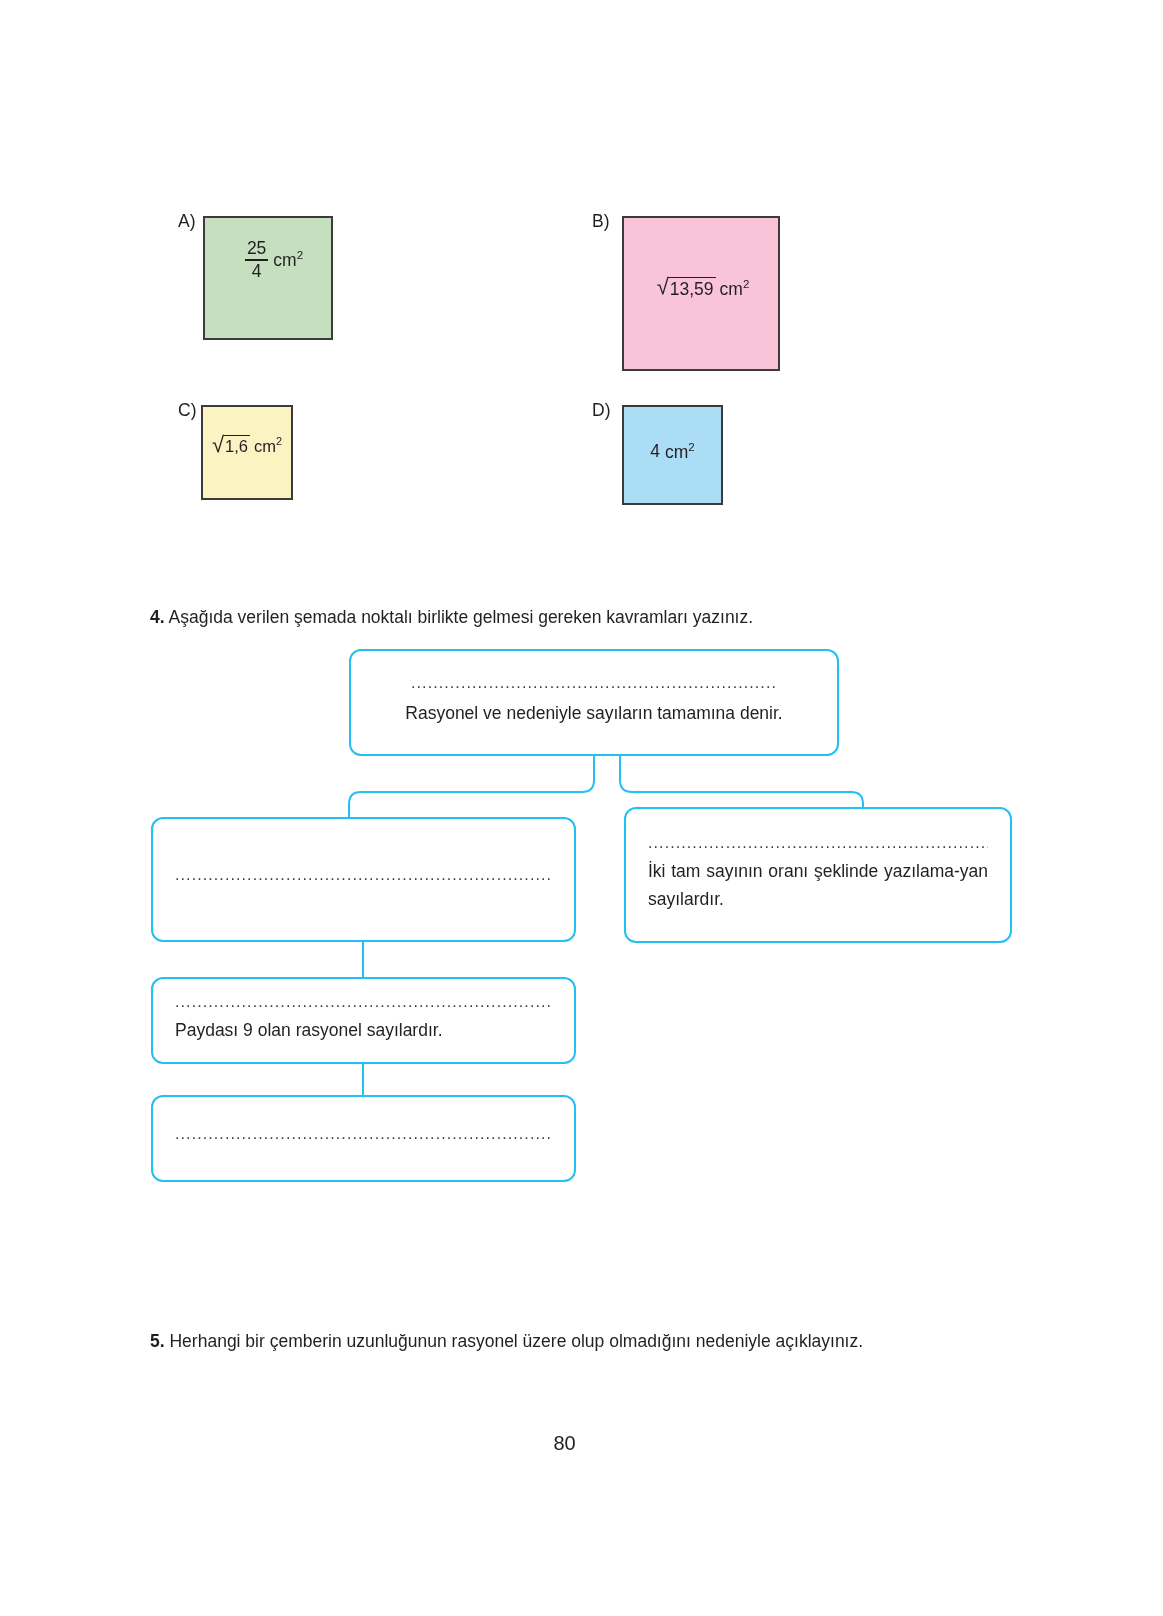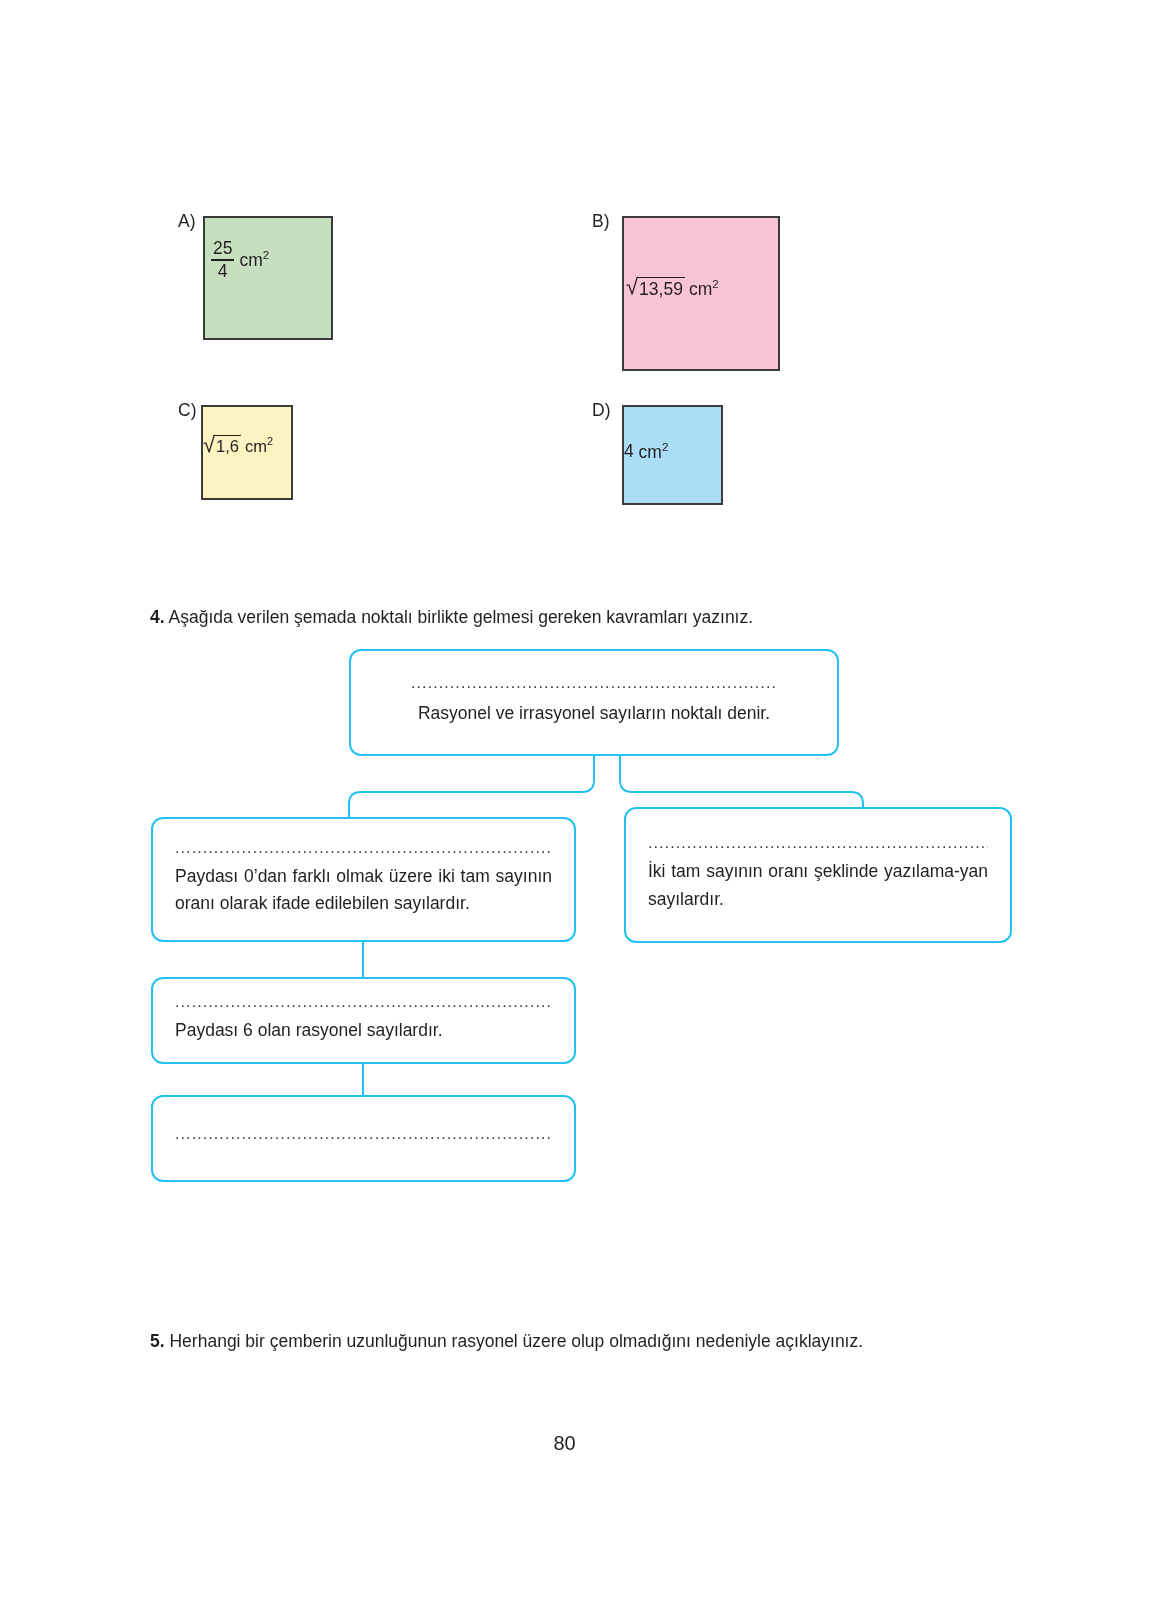--- a/index.html
+++ b/index.html
@@ -53,21 +53,21 @@
     position: absolute;
     font-size: 17.5px;
     color: #231f20;
   }
   .square {
     position: absolute;
     border: 2px solid #3b3b3b;
     box-sizing: border-box;
     display: flex;
     align-items: center;
-    justify-content: flex-start;
+    justify-content: center;
   }
   .sq-content {
     font-size: 17.5px;
     color: #231f20;
     white-space: nowrap;
     display: inline-flex;
     align-items: center;
   }
 
   
@@ -281,36 +281,35 @@
 
       <path d="M 620 136 L 620 160 Q 620 172 632 172 L 851 172 Q 863 172 863 184 L 863 197" fill="none" stroke="#21c1f3" stroke-width="2"></path>
 
       <path d="M 363 322 L 363 357" fill="none" stroke="#21c1f3" stroke-width="2"></path>
 
       <path d="M 363 444 L 363 475" fill="none" stroke="#21c1f3" stroke-width="2"></path>
     </svg>
 
     <div class="fbox" id="box-top">
       <div class="dots">..................................................................</div>
-      <div class="body center">Rasyonel ve irrasyonel sayıların noktalı denir.</div>
+      <div class="body center">Rasyonel ve nedeniyle sayıların tamamına denir.</div>
     </div>
 
     <div class="fbox" id="box-left1">
       <div class="dots">....................................................................</div>
-      <div class="body">Paydası 0’dan farklı olmak üzere iki tam sayının oranı olarak ifade edilebilen sayılardır.</div>
     </div>
 
     <div class="fbox" id="box-right">
       <div class="dots">......................................................................</div>
       <div class="body">İki tam sayının oranı şeklinde yazılama-yan sayılardır.</div>
     </div>
 
     <div class="fbox" id="box-left2">
       <div class="dots">....................................................................</div>
-      <div class="body">Paydası 6 olan rasyonel sayılardır.</div>
+      <div class="body">Paydası 9 olan rasyonel sayılardır.</div>
     </div>
 
     <div class="fbox" id="box-left3">
       <div class="dots">....................................................................</div>
     </div>
   </div>
 
   <div class="question q5">
     <span class="qnum">5.</span>
     <span>Herhangi bir çemberin uzunluğunun rasyonel üzere olup olmadığını nedeniyle açıklayınız.</span>

